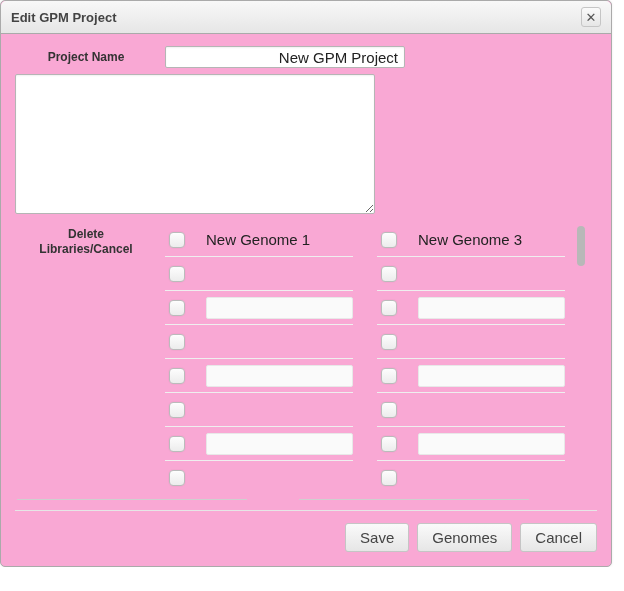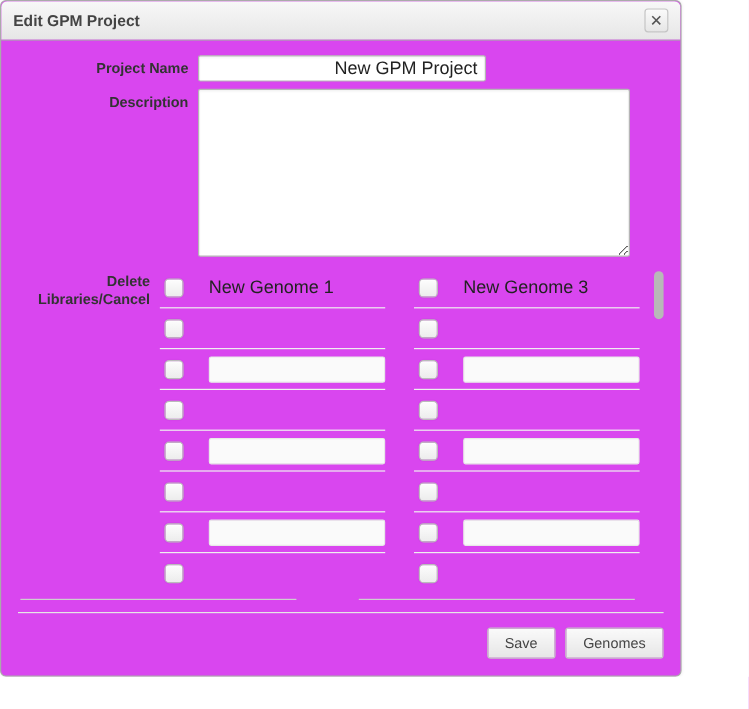--- a/index.html
+++ b/index.html
@@ -4,24 +4,24 @@
 <style>
   * { box-sizing: border-box; }
   html, body {
     margin: 0; padding: 0;
     font-family: Arial, Helvetica, sans-serif;
     font-size: 13px;
     color: #333;
     background: #fff;
   }
   .dialog {
-    width: 568px;
+    width: 612px;
     border: 1px solid #aaa;
     border-radius: 5px;
-    background: #d946ef;
+    background: #f9a8d4;
     margin: 0;
     box-shadow: 0 0 3px rgba(0,0,0,0.08);
   }
   .titlebar {
     display: flex;
     align-items: center;
     justify-content: space-between;
     padding: 6px 10px;
     border-bottom: 1px solid #aaa;
     border-radius: 5px 5px 0 0;
@@ -48,21 +48,21 @@
   .body {
     padding: 12px 14px 14px 14px;
   }
   .form-row {
     display: flex;
     align-items: flex-start;
     margin-bottom: 6px;
   }
   .form-label {
     width: 150px;
-    text-align: right;
+    text-align: center;
     padding-right: 8px;
     font-weight: bold;
     font-size: 12px;
     color: #333;
     line-height: 1.25;
     padding-top: 4px;
   }
   .form-field {
     flex: 1;
   }
@@ -160,21 +160,21 @@
   .underlines .uline {
     height: 1px;
     background: #cfcfcf;
     width: 230px;
   }
   button.ui-btn {
     border: 1px solid #c5c5c5;
     border-radius: 3px;
     background: linear-gradient(#fafafa,#e6e6e6);
     padding: 5px 14px;
-    font-size: 12px;
+    font-size: 15px;
     color: #444;
     cursor: pointer;
   }
 </style>
 </head>
 <body>
 
 <div class="dialog">
 
   <div class="titlebar">
@@ -187,21 +187,20 @@
   <div class="body">
 
     <div class="form-row">
       <div class="form-label">Project Name</div>
       <div class="form-field">
         <input type="text" class="text-input" value="New GPM Project" style="">
       </div>
     </div>
 
     <div class="form-row">
-      <div class="form-label">Description</div>
       <div class="form-field">
         <textarea class="desc" style=""></textarea>
       </div>
     </div>
 
     <div class="form-row">
       <div class="form-label">
         <span>Delete</span><br>
         <span>Libraries/Cancel</span>
       </div>
@@ -288,16 +287,17 @@
     </div>
 
     <div class="underlines">
       <div class="uline"></div>
       <div class="uline"></div>
     </div>
 
     <div class="button-row">
       <button class="ui-btn">Save</button>
       <button class="ui-btn">Genomes</button>
+      <button class="ui-btn">Cancel</button>
     </div>
 
   </div>
 </div>
 
 </body></html>

